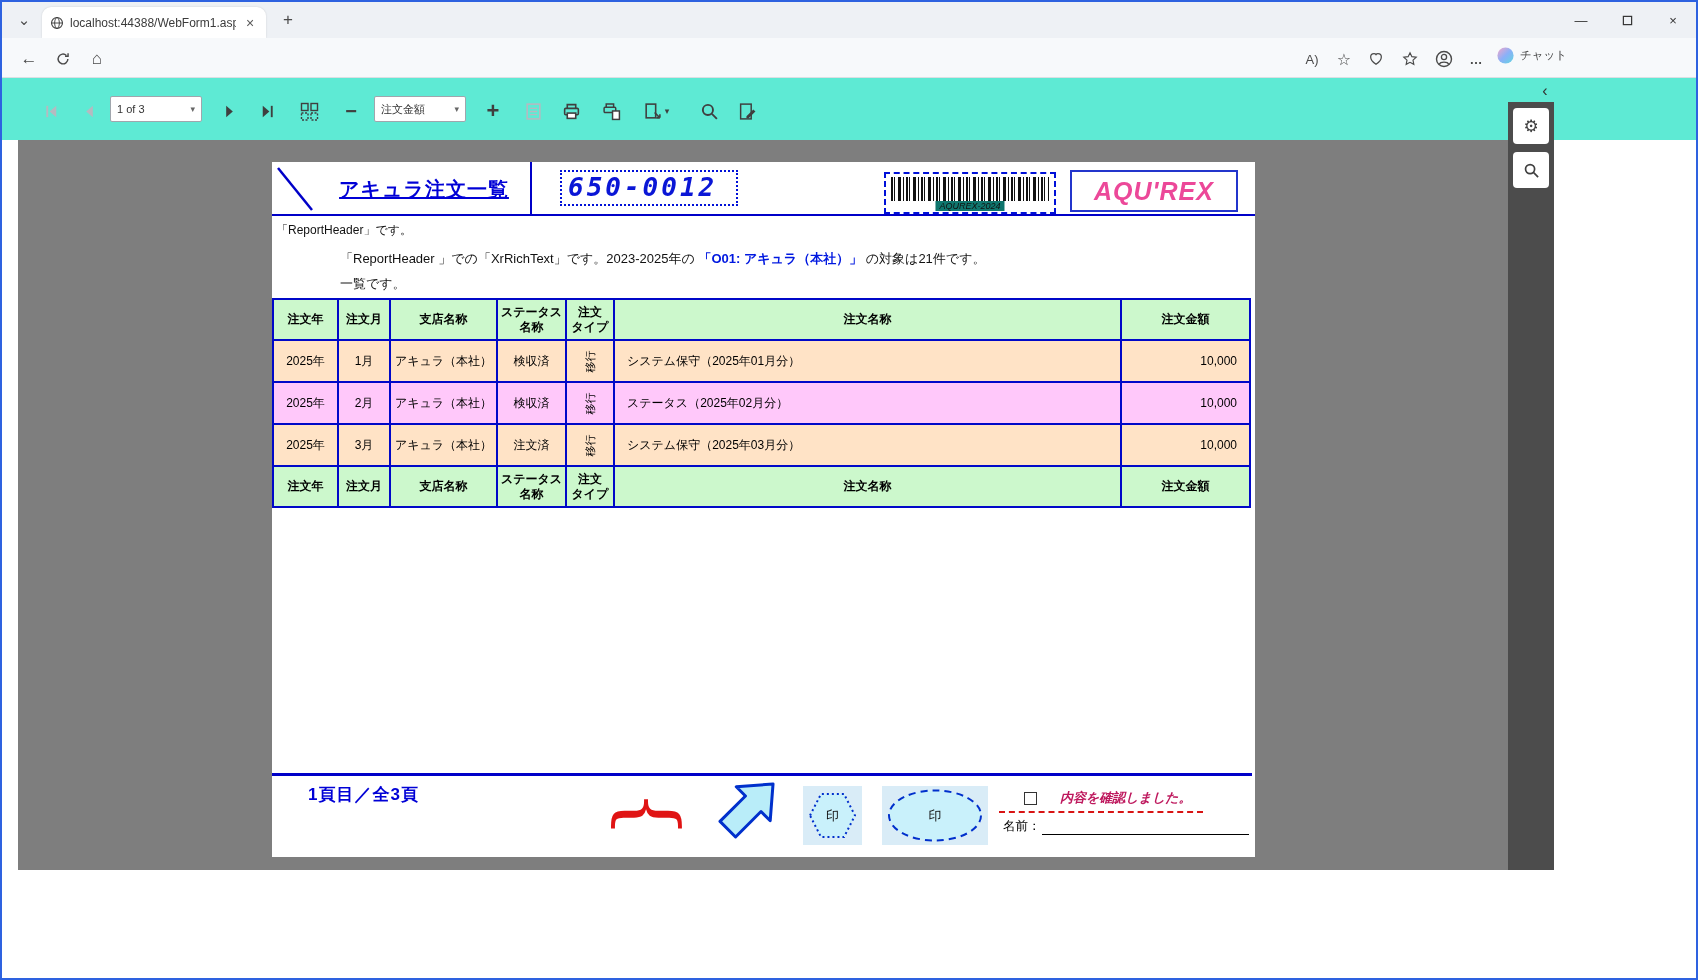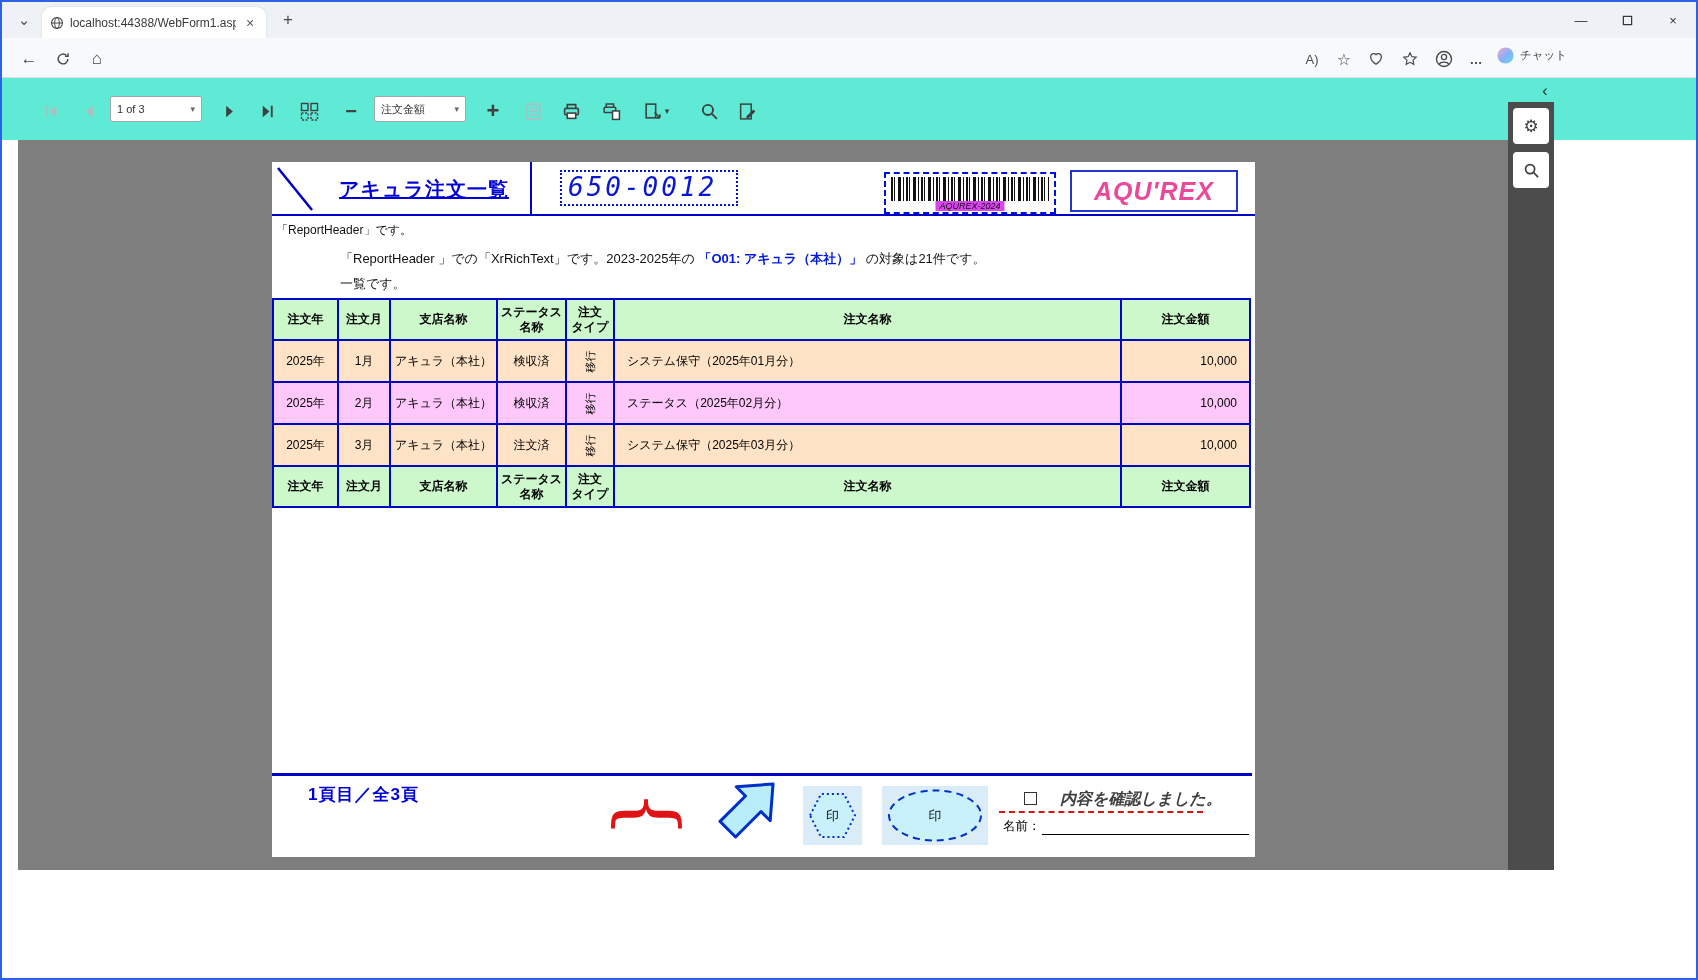--- a/index.html
+++ b/index.html
@@ -51,25 +51,25 @@
   .panel-btn { position:absolute; left:5px; width:36px; height:36px; background:#fff; border-radius:4px; display:flex; align-items:center; justify-content:center; color:#3f3f3f; font-size:17px; }
   .collapse { position:absolute; left:1534px; top:4px; width:18px; height:18px; font-size:16px; color:#333; text-align:center; line-height:18px; }
 
   
   .page { position:absolute; left:254px; top:22px; width:983px; height:695px; background:#fff; }
 
   .rp-header { position:absolute; left:0; top:0; width:983px; height:54px; border-bottom:2px solid #0000c8; }
   .rp-title { position:absolute; left:46px; top:0; width:212px; height:54px; display:flex; align-items:center; justify-content:center; }
   .rp-title span { font-size:20px; font-weight:bold; color:#0000d6; text-decoration:underline; letter-spacing:1px; }
   .rp-vline { position:absolute; left:258px; top:0; height:54px; border-left:2px solid #0000c8; }
-  .postal { position:absolute; left:288px; top:8px; width:178px; height:36px; border:2px dotted #0010d8; font-family:"DejaVu Sans Mono", monospace; font-weight:normal; font-style:italic; font-size:26px; letter-spacing:3px; color:#0a16d6; line-height:31px; padding-left:6px; }
+  .postal { position:absolute; left:288px; top:8px; width:178px; height:36px; border:2px dotted #0010d8; font-family:"DejaVu Sans Mono", monospace; font-weight:bold; font-style:italic; font-size:26px; letter-spacing:3px; color:#0a16d6; line-height:31px; padding-left:6px; }
   .barcode { position:absolute; left:612px; top:10px; width:172px; height:42px; border:2px dashed #0010d8; background:#fff; }
   .barcode-bars { position:absolute; left:5px; top:3px; width:158px; height:24px;
     background: repeating-linear-gradient(90deg,#111 0,#111 2px,#fff 2px,#fff 3px,#111 3px,#111 4px,#fff 4px,#fff 7px,#111 7px,#111 10px,#fff 10px,#fff 12px,#111 12px,#111 13px,#fff 13px,#fff 15px); }
-  .barcode-label { position:absolute; left:50%; transform:translateX(-50%); bottom:1px; background:#d946ef; padding:0 4px; font-size:9px; font-style:italic; color:#111; white-space:nowrap; }
+  .barcode-label { position:absolute; left:50%; transform:translateX(-50%); bottom:1px; background:#0f766e; padding:0 4px; font-size:9px; font-style:italic; color:#111; white-space:nowrap; }
   .logo { position:absolute; left:798px; top:8px; width:168px; height:42px; border:2.5px solid #2335cc; display:flex; align-items:center; justify-content:center; }
   .logo span { font-size:25px; font-weight:bold; font-style:italic; color:#ec4899; letter-spacing:1px; }
 
   .rp-note1 { position:absolute; left:4px; top:60px; font-size:12px; color:#111; }
   .rp-rich { position:absolute; left:68px; top:84px; width:900px; font-size:13px; color:#111; line-height:25px; }
   .rp-rich .hl { color:#0018e0; font-weight:bold; }
 
   .rp-table { position:absolute; left:0; top:136px; width:977px; border-collapse:collapse; table-layout:fixed; }
   .rp-table th, .rp-table td { border:2px solid #0008c8; font-size:12px; text-align:center; color:#000; overflow:hidden; }
   .rp-table th { background:#ccf8cc; font-weight:bold; white-space:pre-line; line-height:1.2; height:41px; }
@@ -83,21 +83,21 @@
   .f-line { position:absolute; left:0; top:611px; width:980px; height:3px; background:#0000c8; }
   .f-page { position:absolute; left:36px; top:621px; font-size:17px; font-weight:bold; color:#0000d6; letter-spacing:1px; }
   .f-brace { position:absolute; left:336px; top:612px; width:84px; height:80px; display:flex; align-items:center; justify-content:center; overflow:visible; }
   .f-brace span { font-family:"DejaVu Serif", serif; font-size:76px; color:#e01414; transform:rotate(90deg); line-height:1; }
   .f-arrow { position:absolute; left:440px; top:608px; }
   .stamp-bg { position:absolute; background:#d9ecf7; }
   .hexbg { left:531px; top:624px; width:59px; height:59px; }
   .ellbg { left:610px; top:624px; width:106px; height:59px; }
   .stamp-text { position:absolute; left:0; top:0; width:100%; height:100%; display:flex; align-items:center; justify-content:center; font-size:13px; color:#111; }
   .f-check { position:absolute; left:752px; top:630px; width:13px; height:13px; border:1.5px solid #333; background:#fff; }
-  .f-confirm { position:absolute; left:788px; top:627px; font-size:16px; font-style:italic; font-weight:600; color:#404040; }
+  .f-confirm { position:absolute; left:788px; top:627px; font-size:13px; font-style:italic; font-weight:600; color:#be185d; }
   .f-dash { position:absolute; left:727px; top:649px; width:204px; border-top:2px dashed #d81414; }
   .f-name { position:absolute; left:731px; top:656px; font-size:12.5px; color:#000; }
   .f-nline { position:absolute; left:770px; top:672px; width:207px; border-top:1.5px solid #000; }
 </style>
 </head>
 <body>
 
 <div class="tabbar">
   <div class="tab-search">⌄</div>
   <div class="tab">

